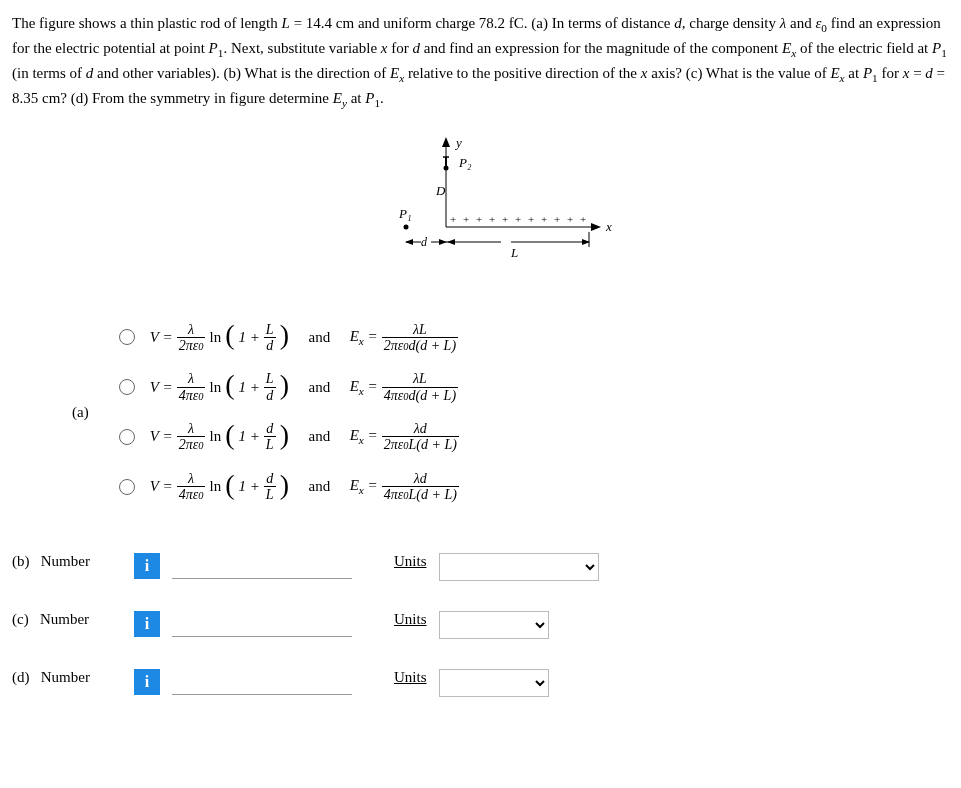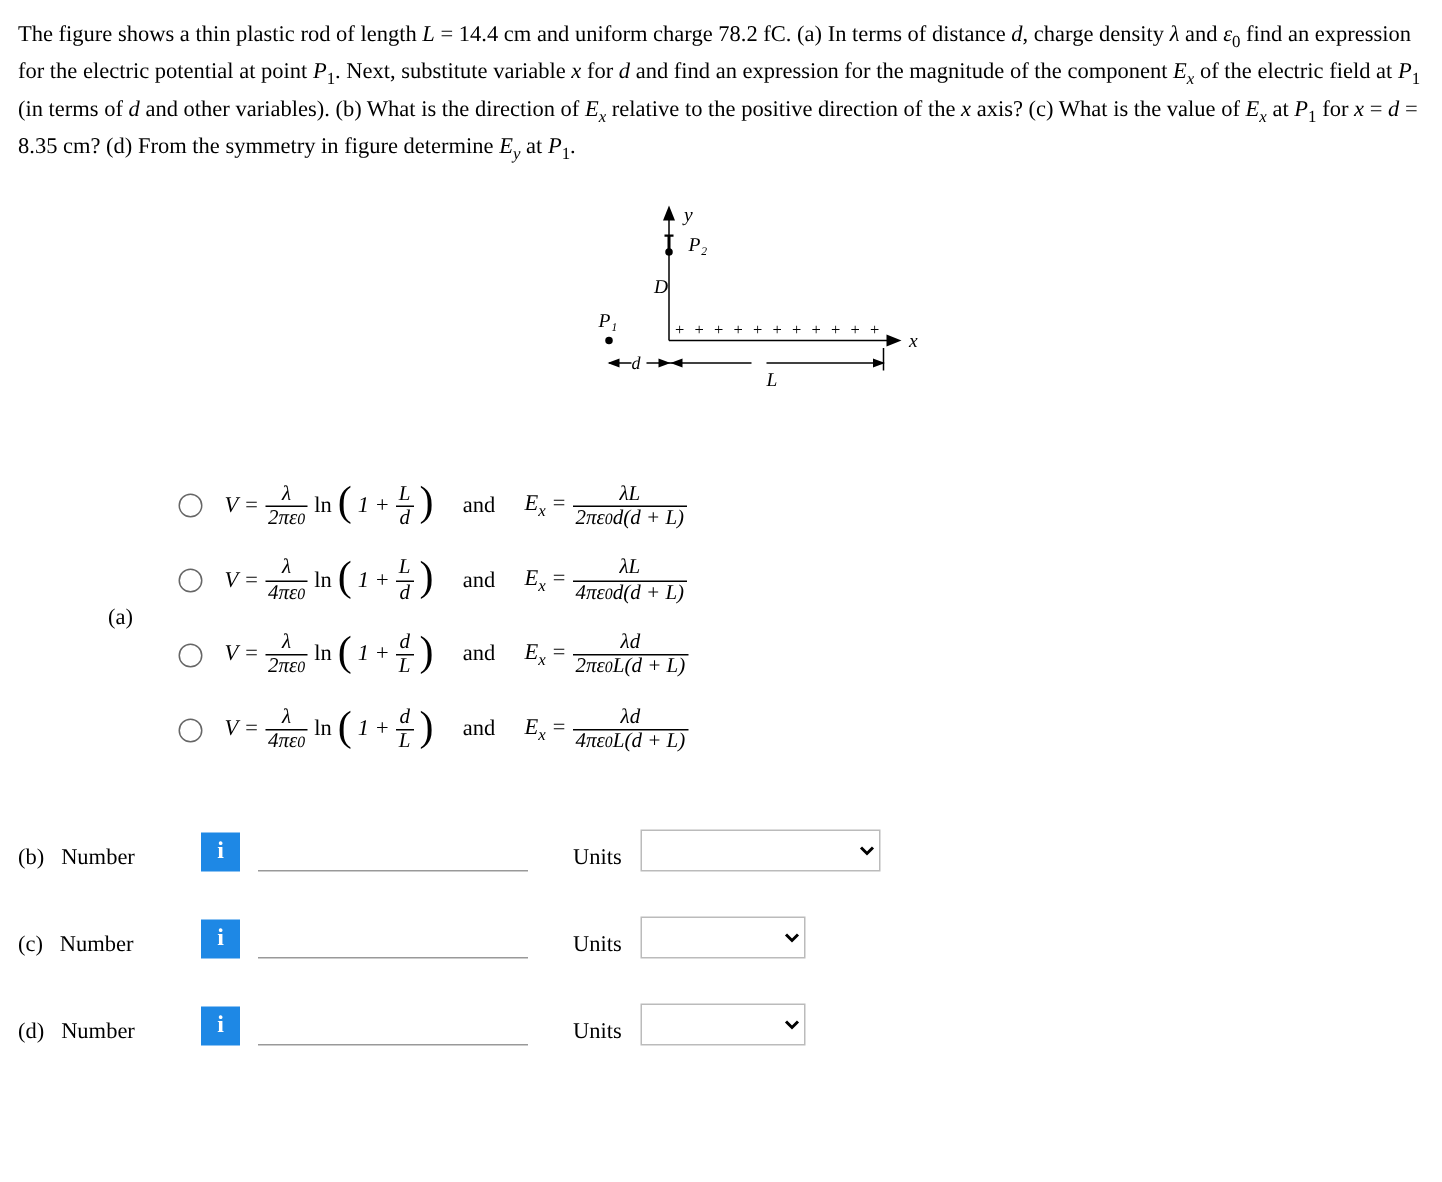--- a/index.html
+++ b/index.html
@@ -75,21 +75,21 @@
       line-height: 1;
       position: relative;
       top: -2px;
     }
     .and-text {
       font-style: normal;
       margin: 0 8px;
     }
     .answer-row {
       display: flex;
-      align-items: flex-end;
+      align-items: flex-start;
       margin: 30px 0 30px 0;
       gap: 12px;
     }
     .answer-label {
       width: 110px;
     }
     .info-box {
       width: 26px;
       height: 26px;
       background: #1e88e5;
@@ -102,21 +102,22 @@
       justify-content: center;
     }
     .num-input {
       border: none;
       border-bottom: 1px solid #999;
       width: 180px;
       height: 26px;
       font-size: 14px;
     }
     .units-label {
-      margin-left: 18px;
+      margin-left: 30px;
+      text-decoration: underline;
     }
     .units-select {
       border: 1px solid #bbb;
       height: 28px;
       background: #fff;
       font-size: 14px;
       padding: 2px 4px;
     }
     .units-select.wide { width: 160px; }
     .units-select.narrow { width: 110px; }

